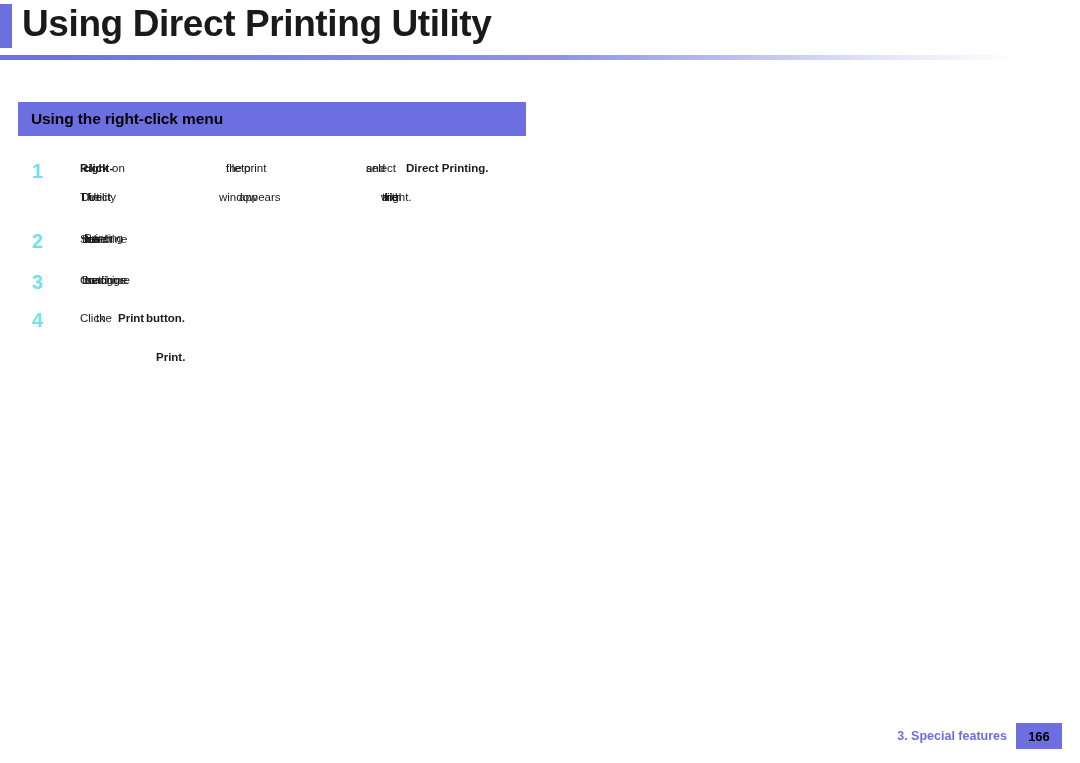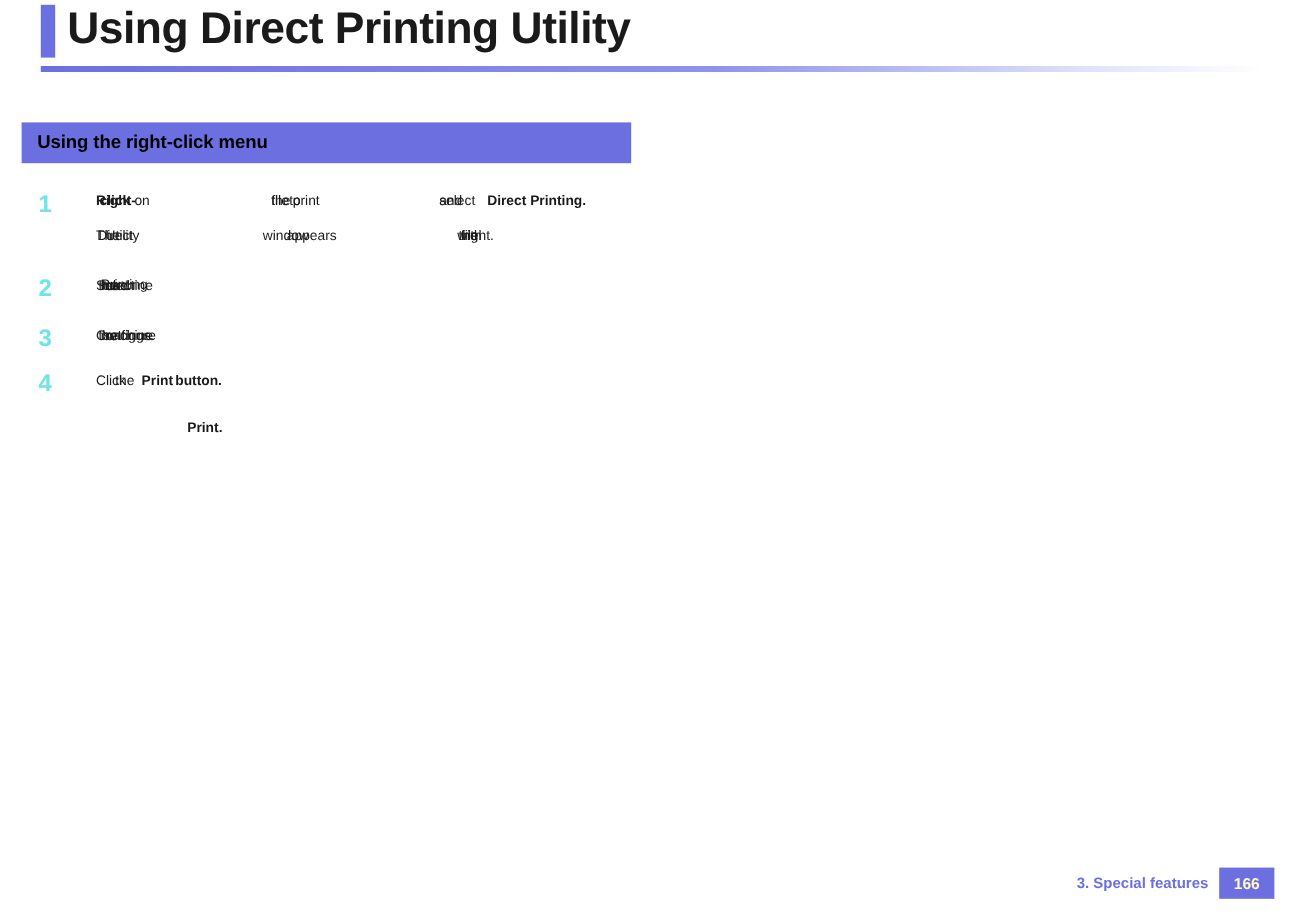--- a/index.html
+++ b/index.html
@@ -15,21 +15,20 @@
     overflow: hidden;
   }
 
   
   .page-header {
     position: absolute;
     left: 0;
     top: 0;
     width: 984px;
     height: 60px;
-    margin-left: 34px;
   }
   .header-accent {
     position: absolute;
     left: 0;
     top: 4px;
     width: 12px;
     height: 44px;
     background: #6b6fe0;
   }
   .header-title {
@@ -135,21 +134,21 @@
     font-size: 12.5px;
     font-weight: bold;
     color: #6b6fe0;
     display: flex;
     align-items: center;
     padding-right: 9px;
     white-space: nowrap;
   }
   .footer-page {
     background: #6b6fe0;
-    color: #fef9c3;
+    color: #000000;
     font-size: 13px;
     font-weight: bold;
     display: flex;
     align-items: center;
     justify-content: center;
     min-width: 34px;
     padding: 0 6px;
   }
 </style>
 </head>

